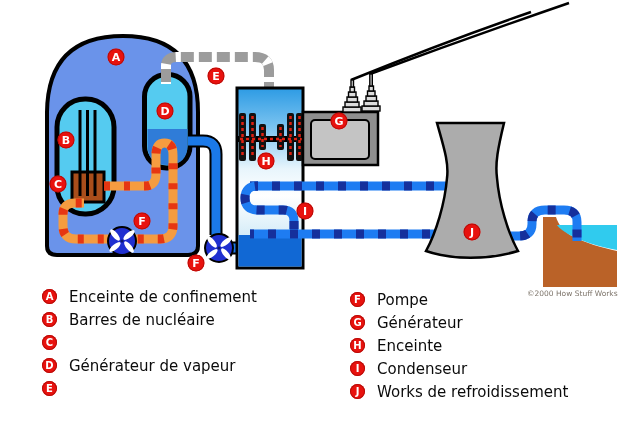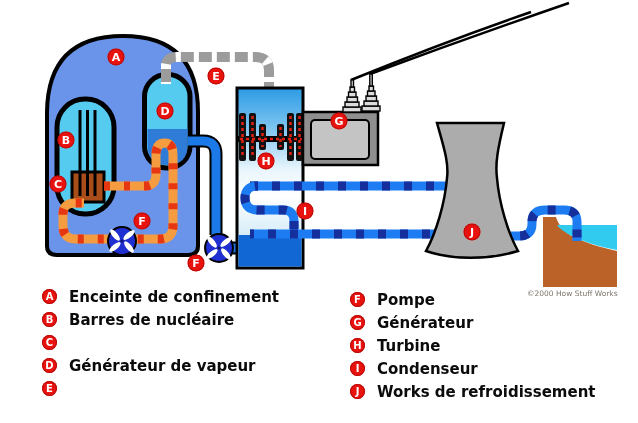--- a/index.html
+++ b/index.html
@@ -15,21 +15,21 @@
     box-shadow:inset 0 0 0 1px #b80c08;
   }
   .legend-col{position:absolute;}
   .legend-row{display:flex;align-items:center;height:23px;}
   .legend-dot{
     width:15px;height:15px;border-radius:50%;background:#e8120e;color:#fff;
     font-weight:bold;font-size:10px;line-height:15px;text-align:center;flex:0 0 15px;
     margin-right:12px;box-shadow:inset 0 0 0 1px #b80c08;
   }
   .legend-label{
-    font-size:15px;font-weight:bold;color:#0b0b0b;white-space:nowrap;letter-spacing:0px;
+    font-size:15px;font-weight:normal;color:#0b0b0b;white-space:nowrap;letter-spacing:0px;
   }
   #copyright{
     position:absolute;left:527px;top:289px;font-size:7.5px;color:#7d746a;white-space:nowrap;text-align:right;
   }
 </style>
 </head>
 <body>
 
 <div id="stage">
 
@@ -212,21 +212,21 @@
       <div class="legend-row">
         <div class="legend-dot">F</div>
         <div class="legend-label">Pompe</div>
       </div>
       <div class="legend-row">
         <div class="legend-dot">G</div>
         <div class="legend-label">Générateur</div>
       </div>
       <div class="legend-row">
         <div class="legend-dot">H</div>
-        <div class="legend-label">Turbine</div>
+        <div class="legend-label">Enceinte</div>
       </div>
       <div class="legend-row">
         <div class="legend-dot">I</div>
         <div class="legend-label">Condenseur</div>
       </div>
       <div class="legend-row">
         <div class="legend-dot">J</div>
         <div class="legend-label">Works de refroidissement</div>
       </div>
     </div>

